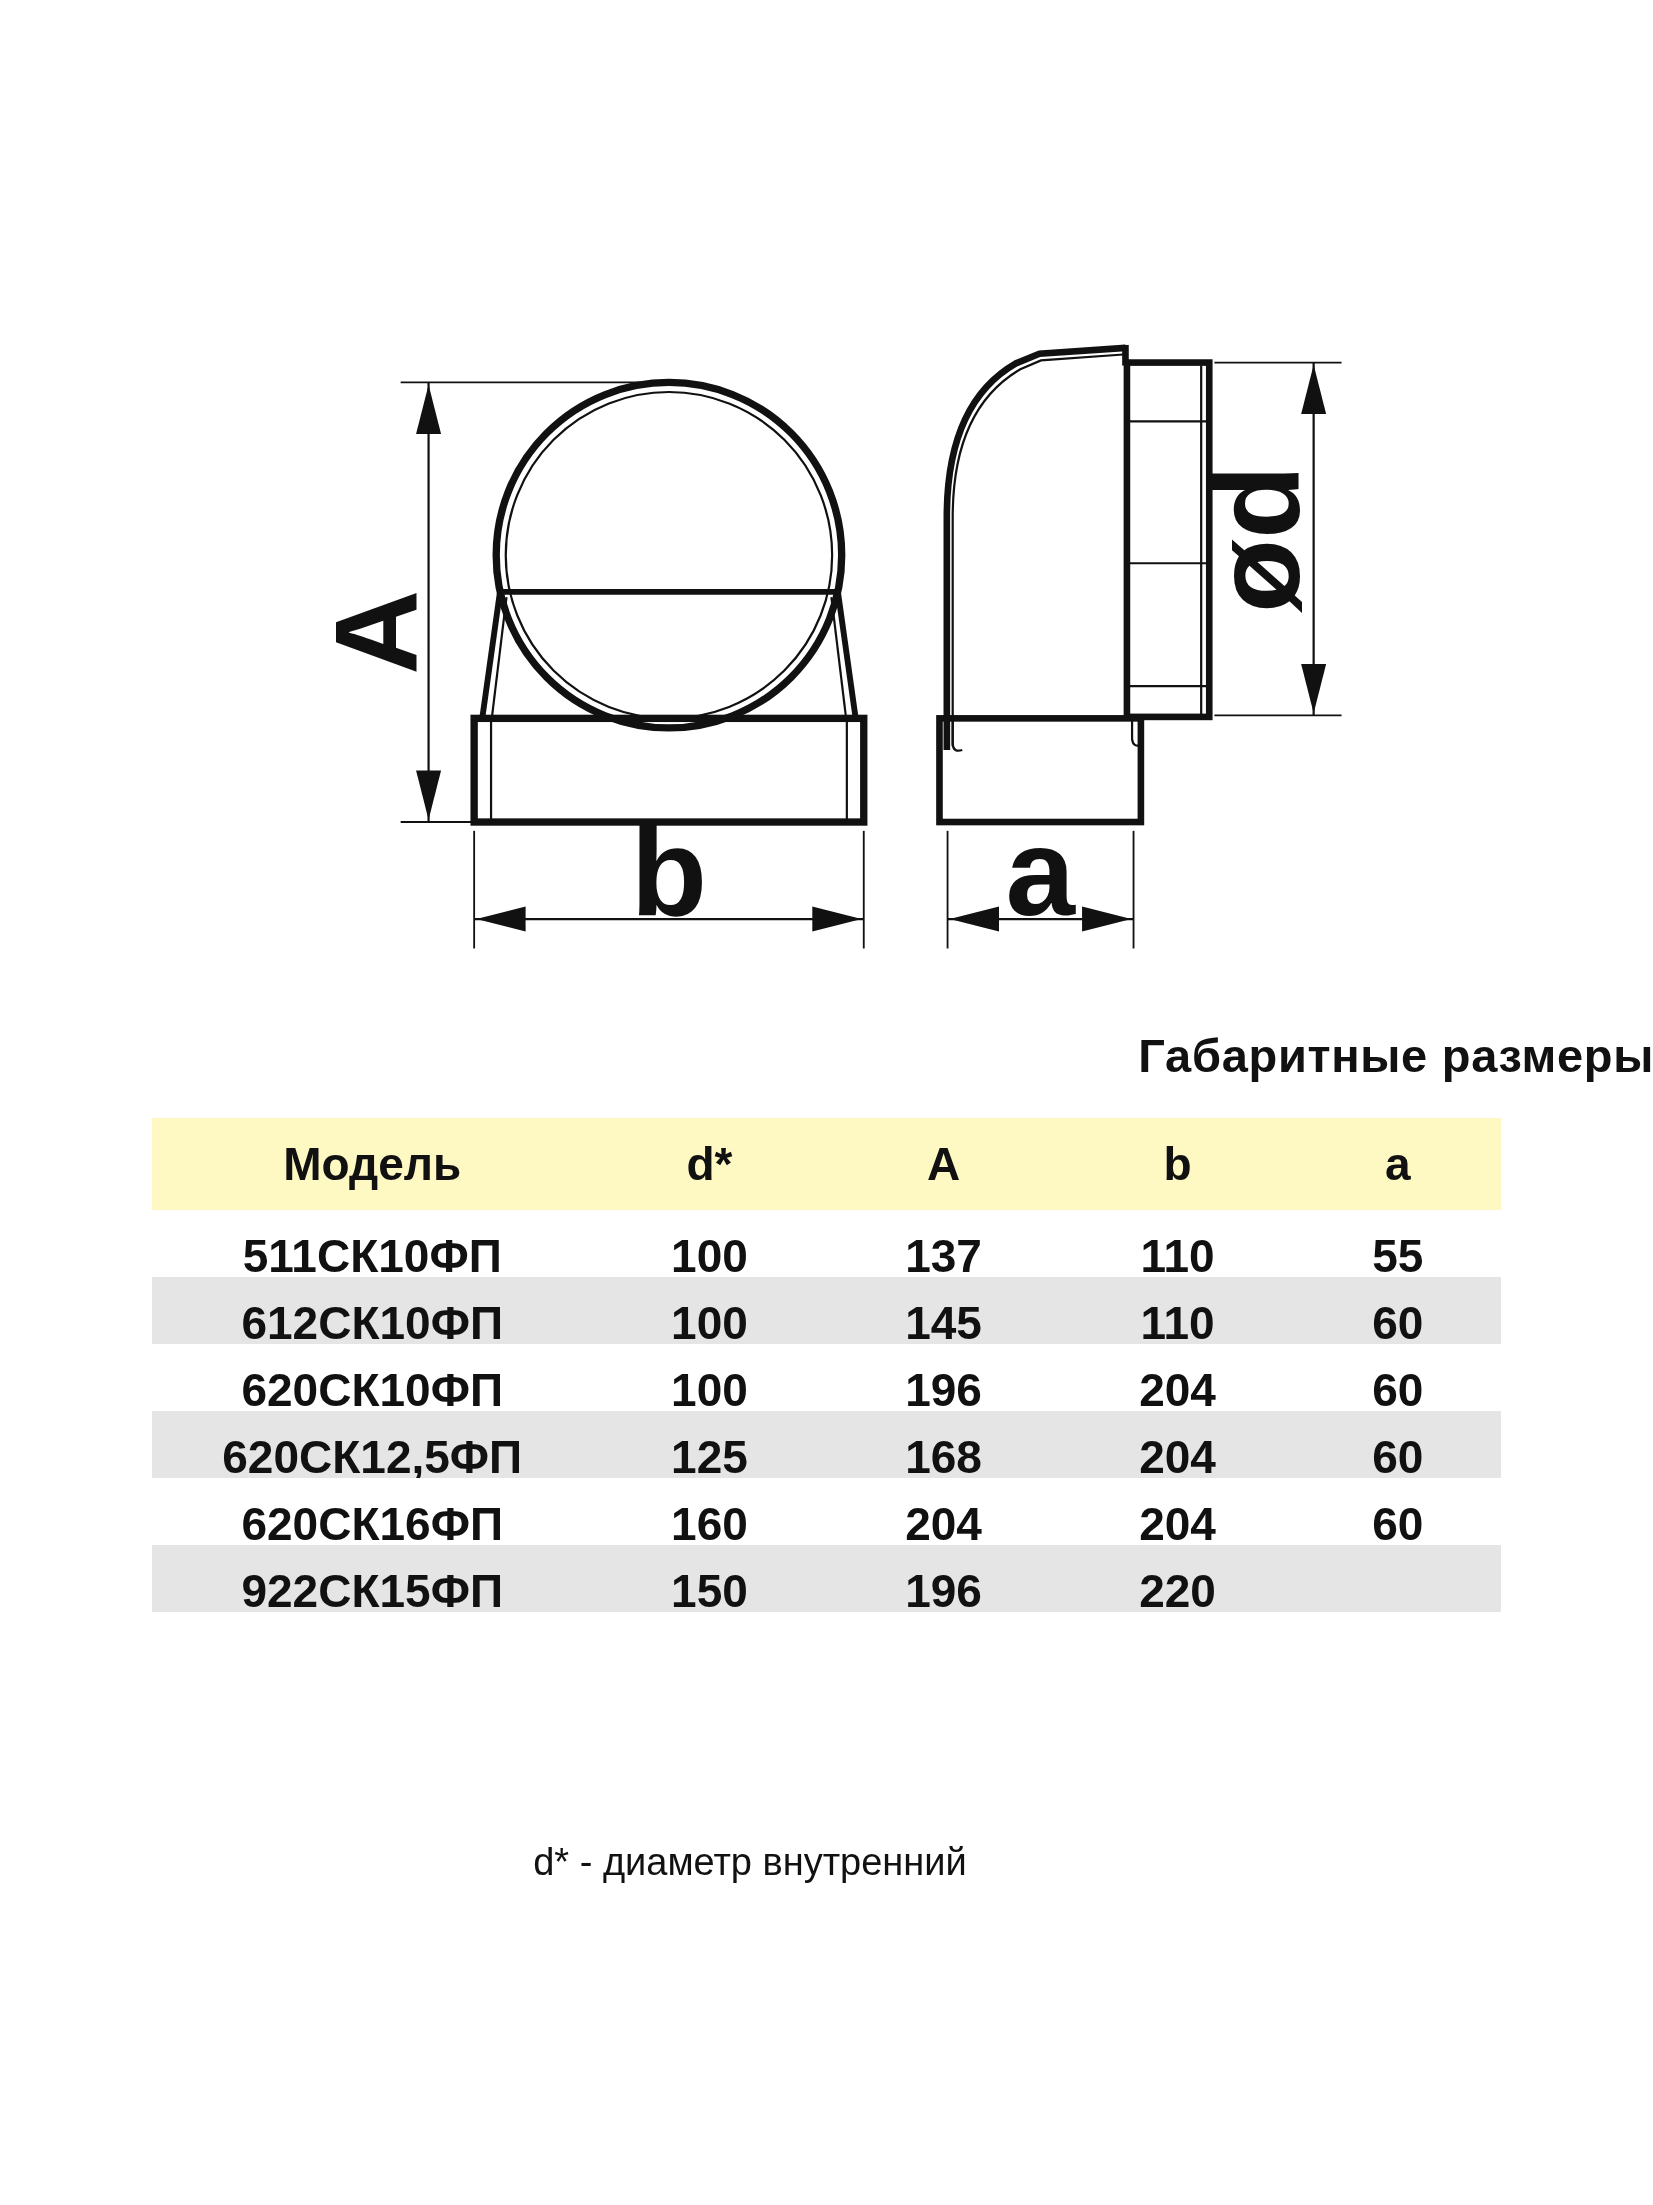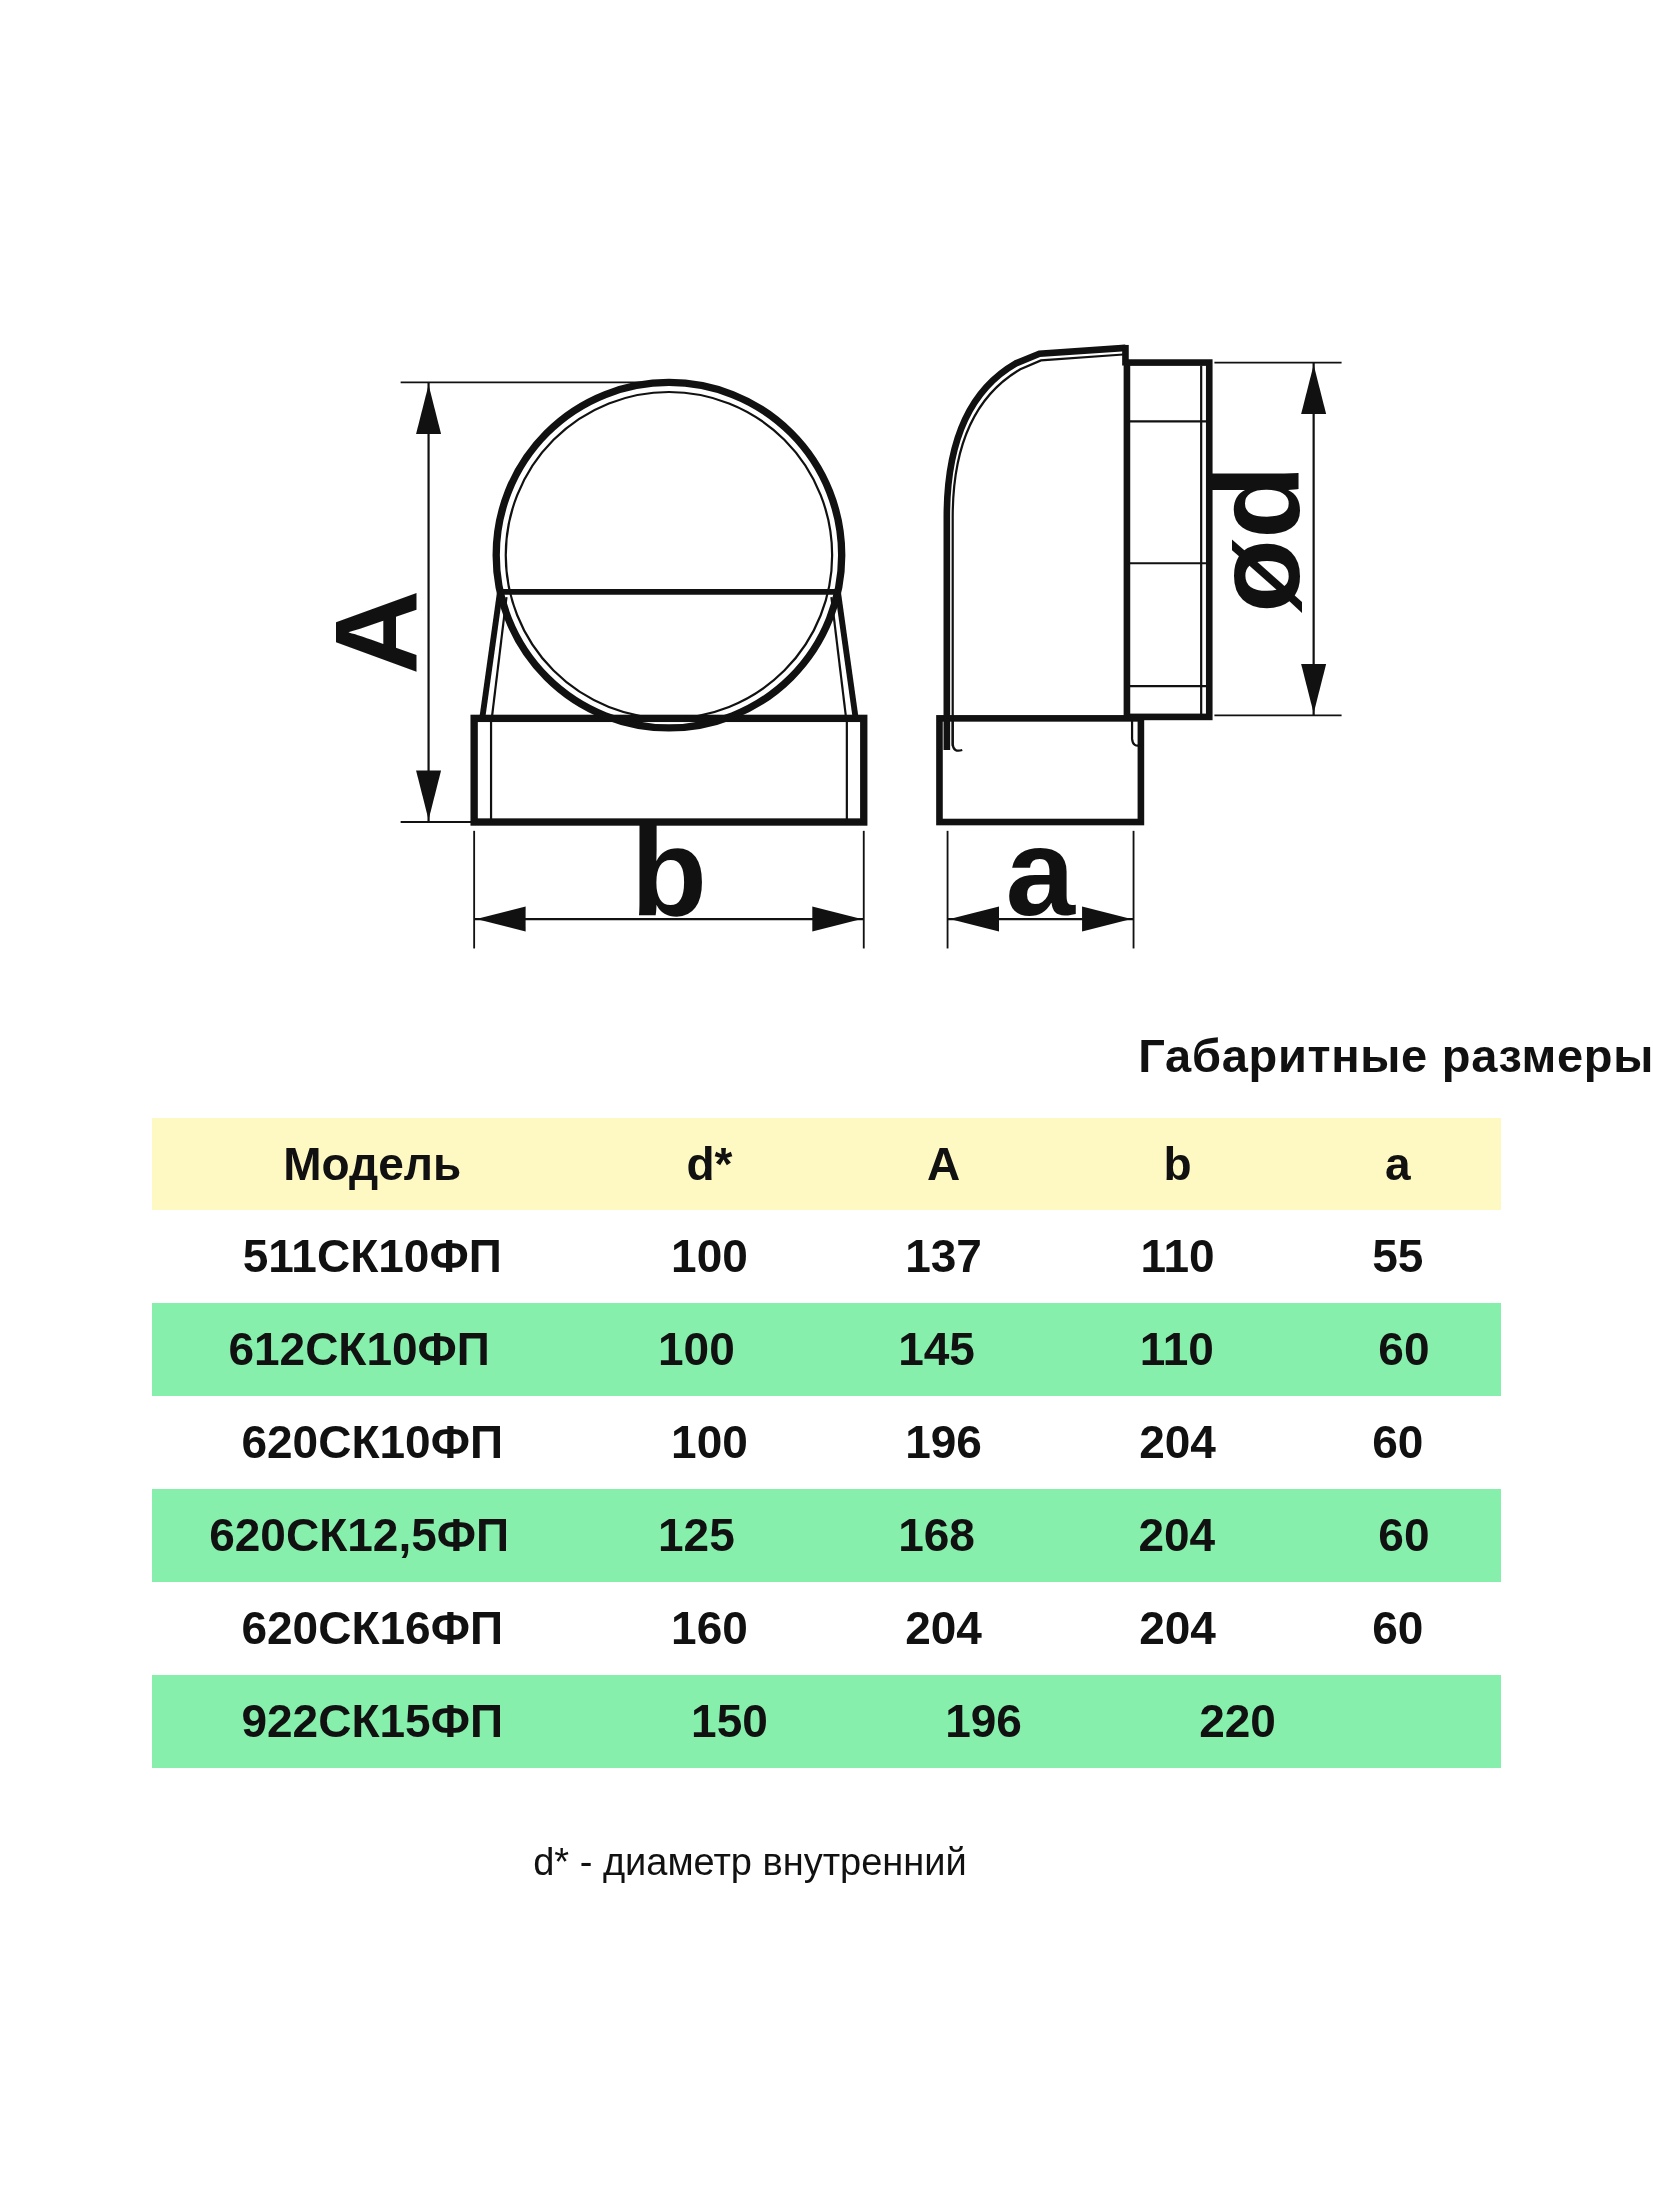--- a/index.html
+++ b/index.html
@@ -38,29 +38,28 @@
   }
   .dim-table {
     position: absolute;
     left: 152px;
     top: 1118px;
     width: 1349px;
   }
   .t-row {
     display: flex;
     width: 100%;
-    height: 93px;
+    height: 67px;
   }
   .t-row.header {
     height: 92px;
     background: #fef9c3;
   }
   .t-row.alt {
-    background: #86efac;
-    gap: 20px;
+    background: #e5e5e5;
   }
   .t-cell {
     line-height: 93px;
     text-align: center;
     font-size: 46px;
     font-weight: bold;
     color: #111111;
     white-space: nowrap;
     overflow: hidden;
   }

